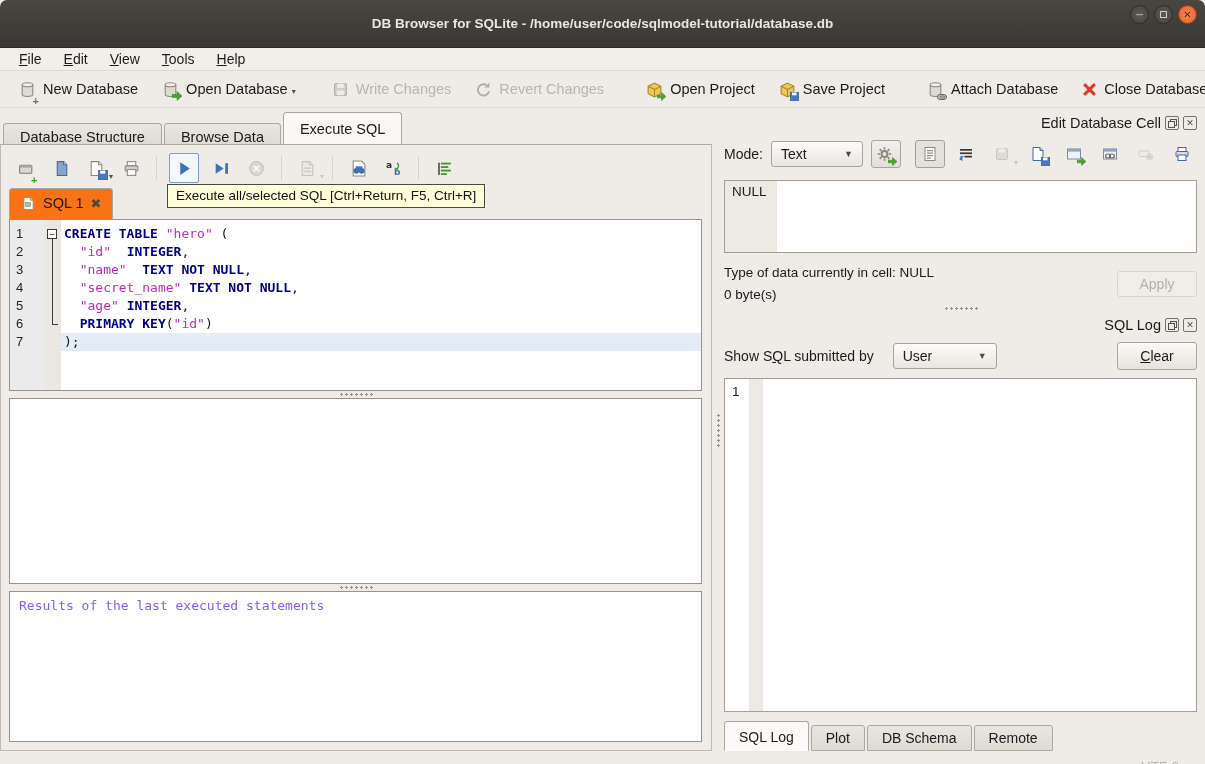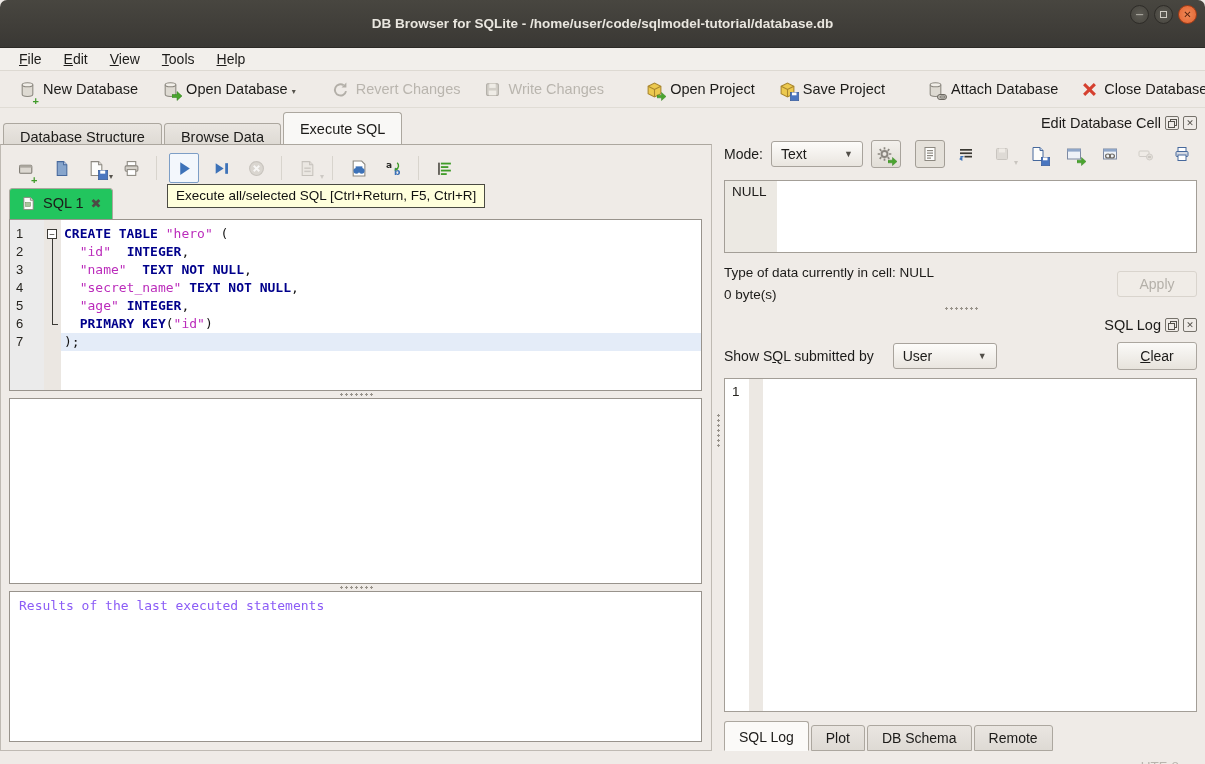--- a/index.html
+++ b/index.html
@@ -45,21 +45,21 @@
   
   .sqltoolbar { height:36px; display:flex; align-items:center; gap:9px; position:relative; padding-left:4px; }
   .sbtn { width:26px; height:26px; display:flex; align-items:center; justify-content:center; position:relative; }
   .sbtn.hovered { border:1px solid #7d9ec6; background:#f3f7fc; border-radius:2px; width:30px; height:30px; }
   .sbtn.disabled { opacity:.55; }
   .tooltip { position:absolute; left:158px; top:34px; z-index:20; background:#ffffdc; border:1px solid #4a4a42;
              padding:3px 8px 4px; font-size:13.5px; white-space:nowrap; color:#111; }
 
   
   .sqltabbar { height:33px; display:flex; align-items:flex-end; }
-  .sqltab { display:flex; align-items:center; gap:7px; background:#22c55e; border:1px solid #aca79f; border-bottom:none;
+  .sqltab { display:flex; align-items:center; gap:7px; background:#f97316; border:1px solid #aca79f; border-bottom:none;
             border-radius:3.5px 3.5px 0 0; padding:5px 11px 7px; height:31px; font-size:14.5px; }
   .sqltab .close-x { color:#4d4a45; font-weight:bold; font-size:13px; }
 
   
   .editor { height:172px; border:1px solid #98938c; background:linear-gradient(90deg,#ebebeb 0 34px,#ebe7e2 34px 51px,#ffffff 51px);
             font-family:"DejaVu Sans Mono", monospace; font-size:13px; overflow:hidden; padding-top:5px; }
   .ed-row { display:flex; height:18px; line-height:18px; }
   .ed-gutter { width:34px; flex:none; padding-left:6px; font-family:"Liberation Sans",sans-serif; color:#26241f; }
   .ed-fold { width:17px; flex:none; position:relative; }
   .fold-mid::before { content:''; position:absolute; left:8px; top:0; bottom:0; border-left:1px solid #3c3a35; }
@@ -180,36 +180,36 @@
     </span>
     <span>Open Database</span>
     <span class="dd-arrow">▾</span>
   </div>
 
   <div class="tsep"></div>
 
   <div class="tbtn disabled">
     <span class="ico">
       <svg viewBox="0 0 16 16" width="17" height="17">
-          <path d="M13.2 9.5A5.3 5.3 0 1 1 11 4" fill="none" stroke="#b3afa8" stroke-width="1.8"></path>
-          <path d="M13.5 1.5v4.5H9z" fill="#b3afa8"></path>
-        </svg>
-    </span>
-    <span>Revert Changes</span>
+          <rect x="2.5" y="2.5" width="11" height="11" rx="1" fill="#d3cfc8" stroke="#aeaaa3"></rect>
+          <rect x="5" y="2.5" width="6" height="4" fill="#efece6"></rect>
+          <rect x="4.5" y="9" width="7" height="4.5" fill="#efece6"></rect>
+        </svg>
+    </span>
+    <span>Write Changes</span>
   </div>
 
   <div class="tbtn disabled">
     <span class="ico">
       <svg viewBox="0 0 16 16" width="17" height="17">
-          <rect x="2.5" y="2.5" width="11" height="11" rx="1" fill="#d3cfc8" stroke="#aeaaa3"></rect>
-          <rect x="5" y="2.5" width="6" height="4" fill="#efece6"></rect>
-          <rect x="4.5" y="9" width="7" height="4.5" fill="#efece6"></rect>
-        </svg>
-    </span>
-    <span>Write Changes</span>
+          <path d="M13.2 9.5A5.3 5.3 0 1 1 11 4" fill="none" stroke="#b3afa8" stroke-width="1.8"></path>
+          <path d="M13.5 1.5v4.5H9z" fill="#b3afa8"></path>
+        </svg>
+    </span>
+    <span>Revert Changes</span>
   </div>
 
   <div class="grip" style="margin-left:8px;"></div>
 
   <div class="tbtn" style="margin-left:4px;">
     <span class="ico">
       <svg viewBox="0 0 16 16" width="17" height="17">
           <path d="M2 5l6-3 6 3v7l-6 3-6-3z" fill="#ecc94f" stroke="#a9862c"></path>
           <path d="M2 5l6 3 6-3M8 8v7" fill="none" stroke="#a9862c"></path>
         </svg>

